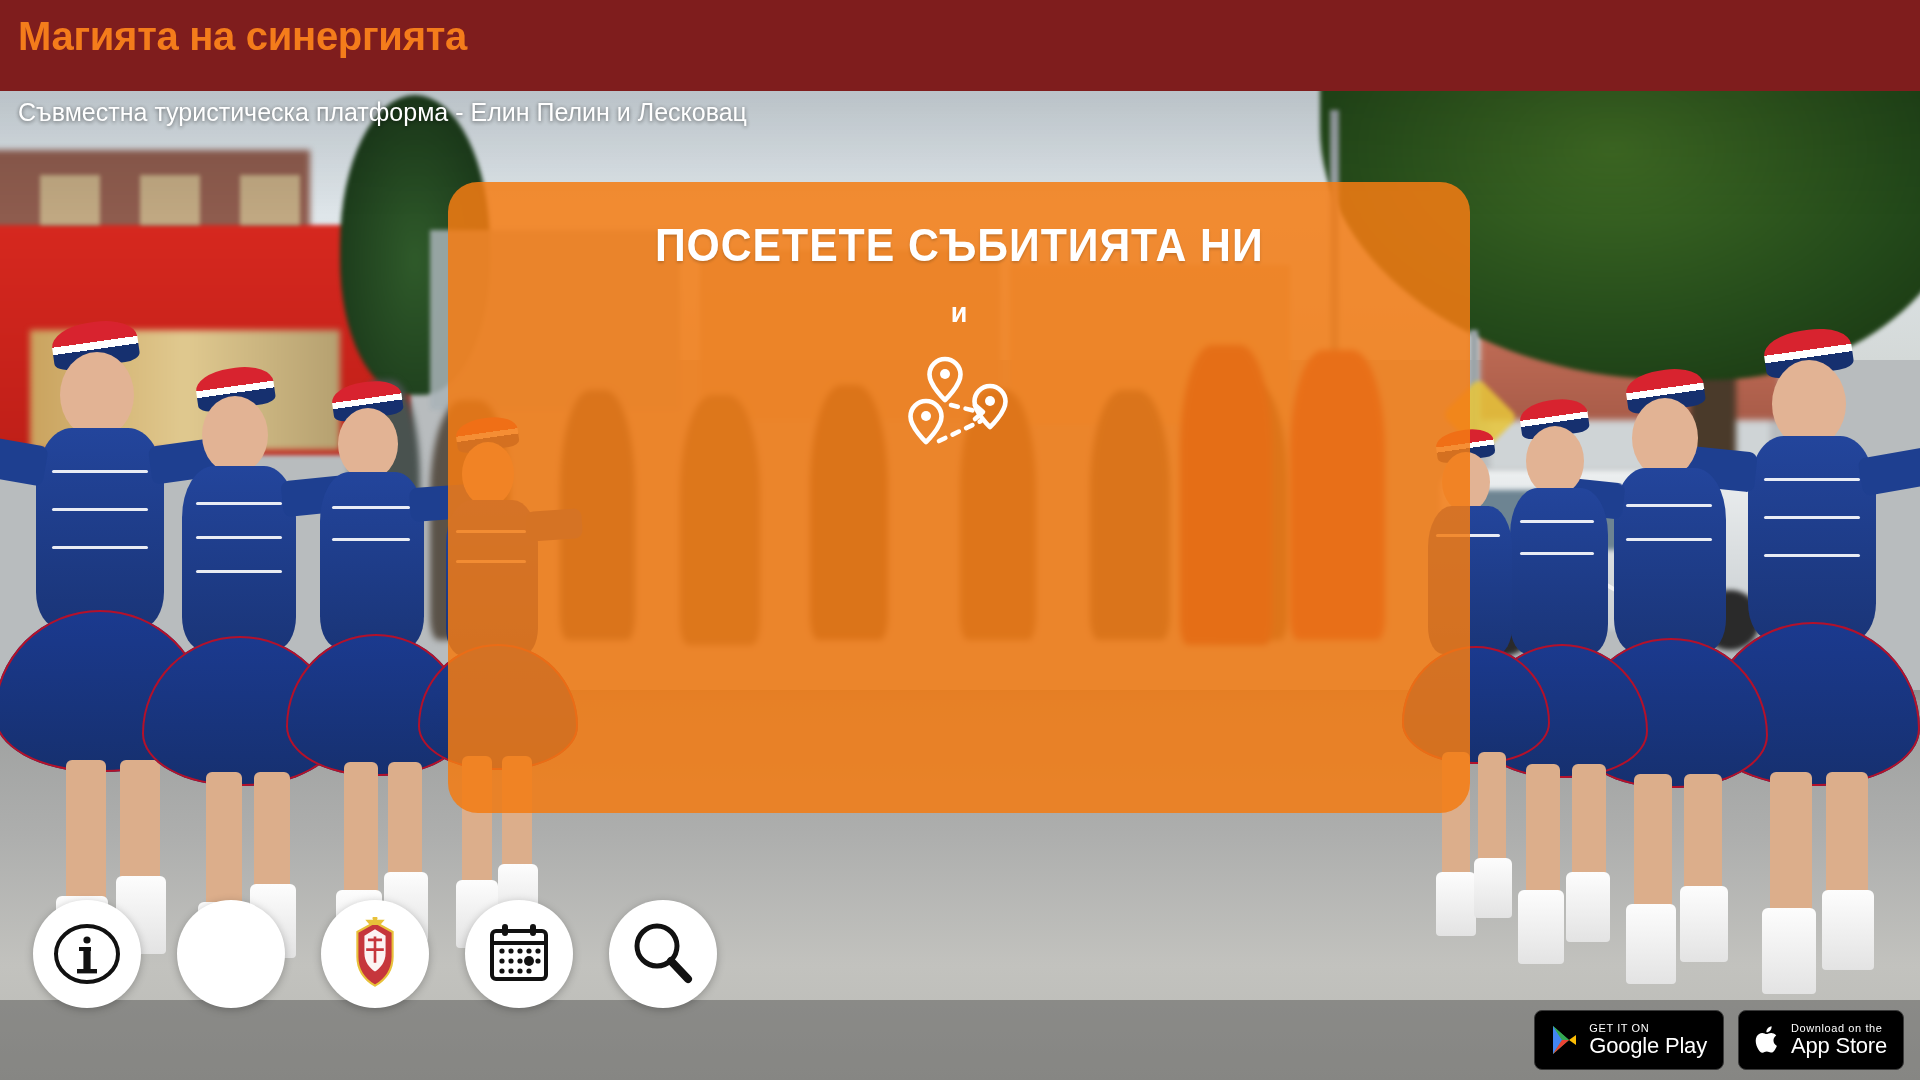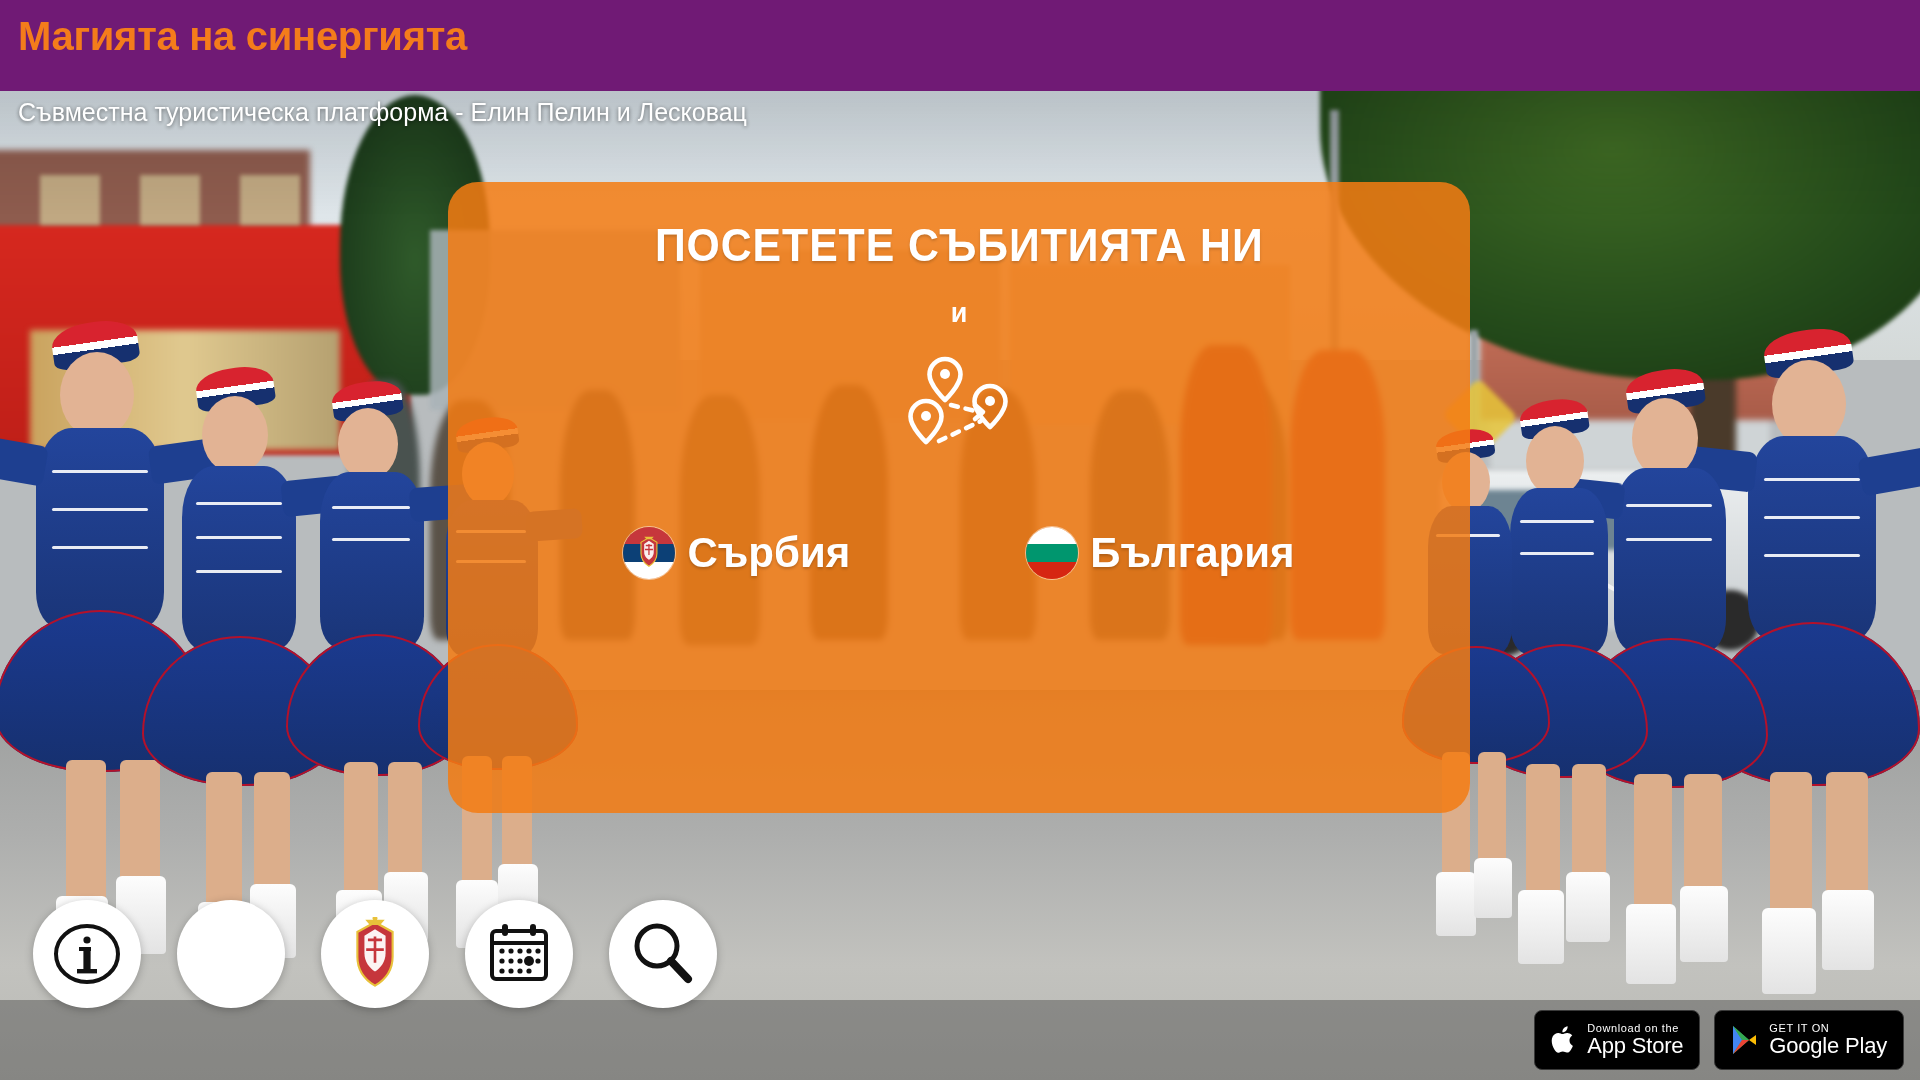--- a/index.html
+++ b/index.html
@@ -56,21 +56,21 @@
   .d-leg{position:absolute;background:#dcae8b;border-radius:6px;}
   .d-boot{position:absolute;background:linear-gradient(180deg,#fdfdfd,#e3e3e3);border-radius:6px 6px 4px 4px;}
   .d-arm{position:absolute;background:#dcae8b;border-radius:8px;}
   .d-sleeve{position:absolute;background:#1e3f90;border-radius:8px;}
   .d-baton{position:absolute;background:#f2f2f2;height:4px;border-radius:2px;transform-origin:left center;}
   .d-batonTip{position:absolute;width:14px;height:14px;background:#f7f7f7;border-radius:50%;}
   .d-trim{position:absolute;background:#fff;height:3px;border-radius:2px;opacity:.9;}
   .bg-shade{position:absolute;inset:0;background:linear-gradient(180deg,rgba(0,0,0,.12) 0 9%,rgba(0,0,0,0) 20%);}
 
   
-  #header{position:absolute;left:0;top:0;width:1920px;height:91px;background:#701a75;z-index:30;}
+  #header{position:absolute;left:0;top:0;width:1920px;height:91px;background:#7f1d1d;z-index:30;}
   #brand{position:absolute;left:18px;top:14px;font-size:40px;font-weight:bold;color:#f47c1b;
          letter-spacing:-.3px;white-space:nowrap;}
   .navwrap{position:absolute;right:0;top:0;height:91px;display:flex;align-items:stretch;}
   .langbtn{width:87px;display:flex;align-items:center;justify-content:center;
            font-size:23px;font-weight:bold;color:#fff;letter-spacing:.5px;cursor:pointer;
            background:#0a3a68;font-stretch:condensed;}
   .langbtn.active{background:#fff;color:#f68b1e;}
   .iconbtn{width:86px;background:#f57c00;display:flex;align-items:center;justify-content:center;cursor:pointer;}
   .iconbtn.gap{margin-left:10px;}
 
@@ -306,38 +306,20 @@
         <path d="M19 48 c-8.6 0-15.5 6.9-15.5 15.4 0 11 15.5 25.6 15.5 25.6 s15.5-14.6 15.5-25.6 C34.5 54.9 27.6 48 19 48 z"></path>
         <circle cx="19" cy="63" r="5" fill="#fff" stroke="none"></circle>
         <path d="M32 88 L74 68" stroke-dasharray="7 8"></path>
         <path d="M44 52 L68 58" stroke-dasharray="7 8"></path>
         <path d="M68 52 L76 59 L68 66" fill="none"></path>
       </g>
     </svg>
   </div>
 
 
-  <div id="countries">
-    <div class="country">
-      <div class="flagcircle sr-flag">
-        <svg class="sr-arms" viewBox="0 0 30 42">
-          <path d="M15 2 l10 6 v14 c0 8-5 13-10 16 -5-3-10-8-10-16 V8 z" fill="#c6363c" stroke="#e8c13a" stroke-width="1.4"></path>
-          <path d="M15 6 l6 4 v10 c0 5-3 8-6 10 -3-2-6-5-6-10 V10 z" fill="#fff" opacity=".92"></path>
-          <path d="M11 12 h8 M15 10 v14 M10 17 h10" stroke="#c6363c" stroke-width="1.6"></path>
-          <path d="M9 1 h12 l-3 3 h-6 z" fill="#e8c13a"></path>
-        </svg>
-      </div>
-      <span>Сърбия</span>
-    </div>
-
-    <div class="country">
-      <div class="flagcircle bg-flag"></div>
-      <span>България</span>
-    </div>
-  </div>
 </div>
 
 <div id="circles">
 
   <div class="circlebtn">
     <svg width="80" height="80" viewBox="0 0 80 80">
       <ellipse cx="40" cy="40" rx="31" ry="28" fill="none" stroke="#111" stroke-width="4"></ellipse>
       <circle cx="40" cy="26" r="3.6" fill="#111"></circle>
       <rect x="36.4" y="33" width="7.2" height="24" fill="#111"></rect>
       <rect x="30" y="55" width="20" height="4.4" fill="#111"></rect>
@@ -387,37 +369,37 @@
       <circle cx="31" cy="29" r="20" fill="none" stroke="#111" stroke-width="5"></circle>
       <line x1="45" y1="44" x2="62" y2="62" stroke="#111" stroke-width="8" stroke-linecap="round"></line>
     </svg>
   </div>
 </div>
 
 <div id="bottombar"></div>
 
 <div id="stores">
   <div class="storebadge">
-    <svg width="26" height="32" viewBox="0 0 26 32">
-      <path d="M18.5 16.5c0-3.3 2.7-4.9 2.8-5-1.5-2.2-3.9-2.5-4.8-2.6-2-0.2-4 1.2-5 1.2-1 0-2.6-1.2-4.3-1.1-2.2 0-4.2 1.3-5.4 3.3-2.3 4-0.6 9.9 1.6 13.1 1.1 1.6 2.4 3.4 4.1 3.3 1.6-0.1 2.3-1.1 4.3-1.1 2 0 2.6 1.1 4.3 1 1.8 0 2.9-1.6 4-3.2 1.3-1.9 1.8-3.6 1.8-3.7-0.1 0-3.4-1.3-3.4-5.2z" fill="#fff"></path>
-      <path d="M15.3 6.4c0.9-1.1 1.5-2.6 1.3-4.1-1.3 0.1-2.9 0.9-3.8 2-0.8 0.9-1.6 2.5-1.4 4 1.5 0.1 3-0.8 3.9-1.9z" fill="#fff"></path>
-    </svg>
-    <div class="storetxt">
-      <span class="small">Download on the</span>
-      <span class="big">App Store</span>
-    </div>
-  </div>
-
-  <div class="storebadge">
     <svg width="28" height="32" viewBox="0 0 28 32">
       <path d="M2 2 L18 16 L2 30 z" fill="#34a853"></path>
       <path d="M2 2 L18 16 L2 30 z" fill="none"></path>
       <path d="M2 2 L2 30 L11 16 z" fill="#4285f4"></path>
       <path d="M2 2 L18 16 L11 16 z" fill="#34a853"></path>
       <path d="M2 30 L18 16 L11 16 z" fill="#ea4335"></path>
       <path d="M18 16 L25 11 L25 21 z" fill="#fbbc04"></path>
     </svg>
     <div class="storetxt">
       <span class="small">GET IT ON</span>
       <span class="big">Google Play</span>
     </div>
   </div>
+
+  <div class="storebadge">
+    <svg width="26" height="32" viewBox="0 0 26 32">
+      <path d="M18.5 16.5c0-3.3 2.7-4.9 2.8-5-1.5-2.2-3.9-2.5-4.8-2.6-2-0.2-4 1.2-5 1.2-1 0-2.6-1.2-4.3-1.1-2.2 0-4.2 1.3-5.4 3.3-2.3 4-0.6 9.9 1.6 13.1 1.1 1.6 2.4 3.4 4.1 3.3 1.6-0.1 2.3-1.1 4.3-1.1 2 0 2.6 1.1 4.3 1 1.8 0 2.9-1.6 4-3.2 1.3-1.9 1.8-3.6 1.8-3.7-0.1 0-3.4-1.3-3.4-5.2z" fill="#fff"></path>
+      <path d="M15.3 6.4c0.9-1.1 1.5-2.6 1.3-4.1-1.3 0.1-2.9 0.9-3.8 2-0.8 0.9-1.6 2.5-1.4 4 1.5 0.1 3-0.8 3.9-1.9z" fill="#fff"></path>
+    </svg>
+    <div class="storetxt">
+      <span class="small">Download on the</span>
+      <span class="big">App Store</span>
+    </div>
+  </div>
 </div>
 
 </body></html>

